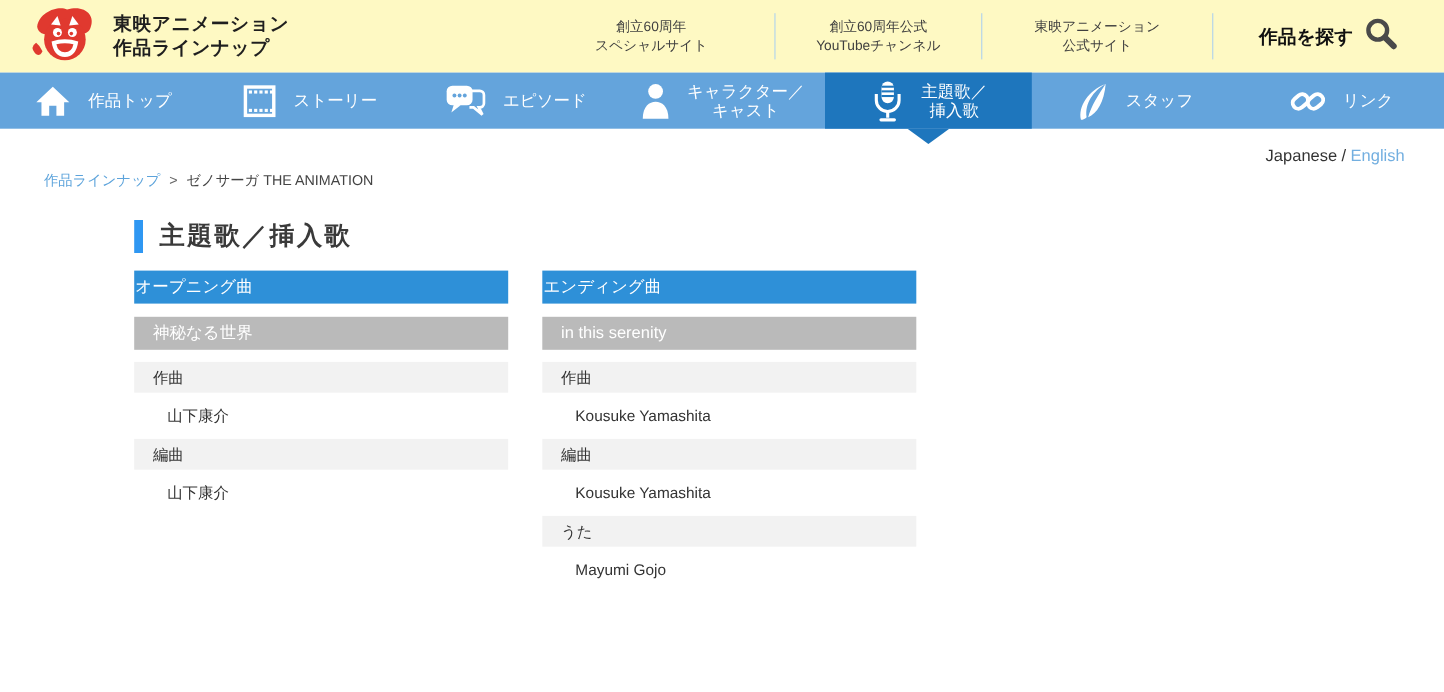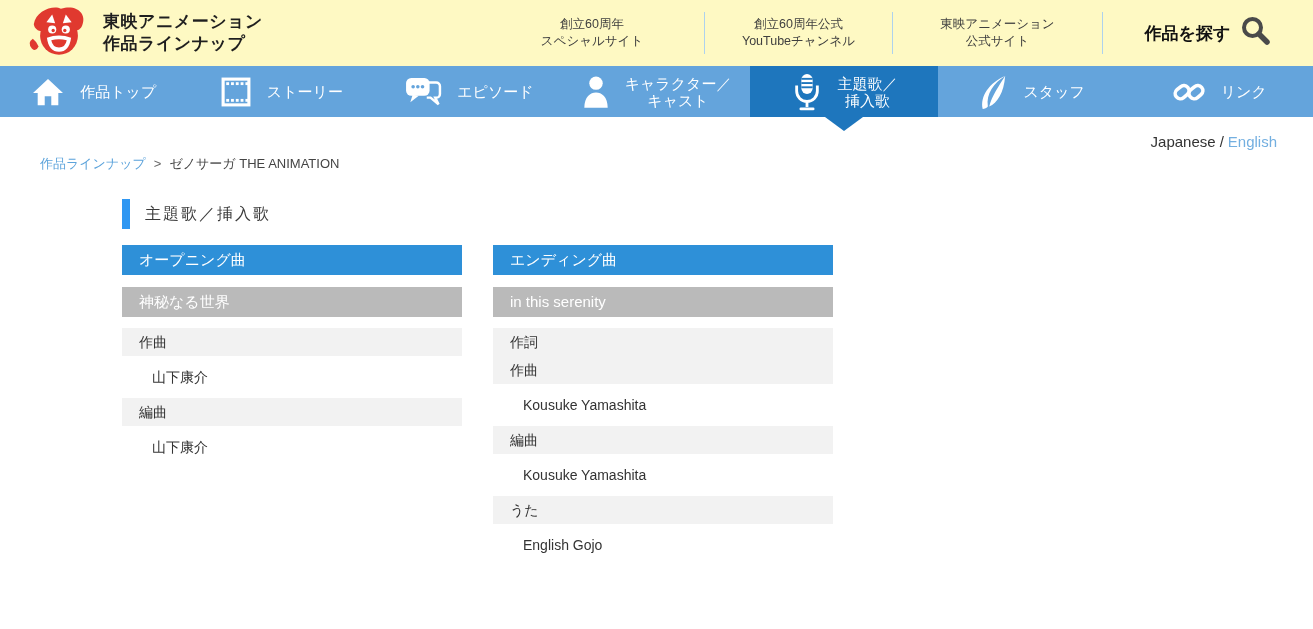--- a/index.html
+++ b/index.html
@@ -35,28 +35,28 @@
   
   .lang-row { margin-top:16px; padding-right:36px; text-align:right; font-size:15px; color:#333; }
   .lang-row a { color:#73afe0; text-decoration:none; cursor:pointer; }
   .lang-sep { margin:0 4px; }
   .breadcrumb { margin-top:5px; padding-left:40px; font-size:13px; color:#444; }
   .breadcrumb a { color:#5ca3db; text-decoration:none; cursor:pointer; }
   .bc-sep { margin:0 8px; color:#666; }
 
   
   main { padding-left:122px; }
-  .page-title { margin-top:26px; display:flex; align-items:center; font-size:16px; font-weight:normal;
+  .page-title { margin-top:26px; display:flex; align-items:center; font-size:23px; font-weight:bold;
     color:#3a3a3a; letter-spacing:2px; }
   .title-bar { width:8px; height:30px; background:#2f97f2; margin-right:15px; }
 
   .song-columns { margin-top:16px; display:flex; gap:31px; align-items:flex-start; }
   .song-col { width:340px; }
   .type-header { height:30px; line-height:30px; background:#2e90d8; color:#fff; font-size:15px;
-    padding-left:17px; margin-bottom:12px; }
+    padding-left:1px; margin-bottom:12px; }
   .song-title { height:30px; line-height:30px; background:#bababa; color:#fff; font-size:15px;
     padding-left:17px; margin-bottom:11px; }
   .credit-role { height:28px; line-height:28px; background:#f2f2f2; color:#333; font-size:14px;
     padding-left:17px; }
   .credit-name { padding:13px 0 13px 30px; font-size:14px; color:#333; line-height:16px; }
 </style>
 </head>
 <body>
 
 <header class="site-header">
@@ -246,30 +246,29 @@
       <div>
         <div class="credit-role">編曲</div>
         <div class="credit-name">山下康介</div>
       </div>
     </section>
 
     <section class="song-col">
       <div class="type-header">エンディング曲</div>
       <div class="song-title">in this serenity</div>
       <div>
-        <div class="credit-role">作詞</div>
       </div>
       <div>
         <div class="credit-role">作曲</div>
         <div class="credit-name">Kousuke Yamashita</div>
       </div>
       <div>
         <div class="credit-role">編曲</div>
         <div class="credit-name">Kousuke Yamashita</div>
       </div>
       <div>
         <div class="credit-role">うた</div>
-        <div class="credit-name">English Gojo</div>
+        <div class="credit-name">Mayumi Gojo</div>
       </div>
     </section>
 
   </div>
 </main>
 
 </body></html>

